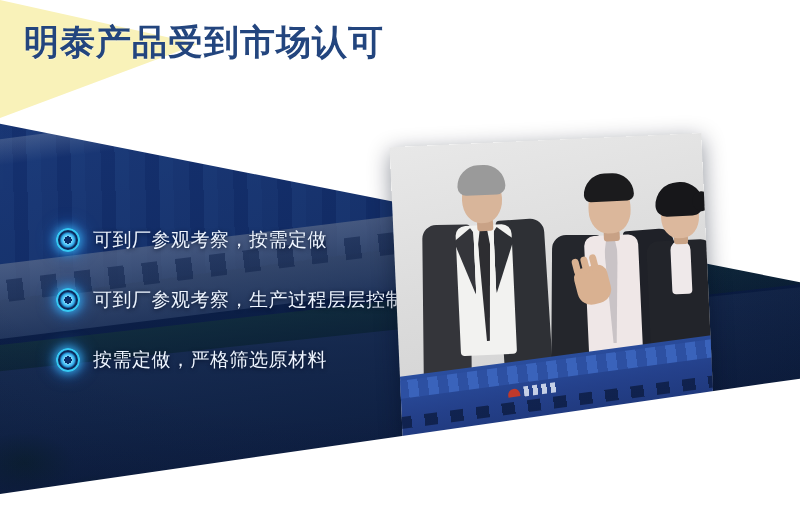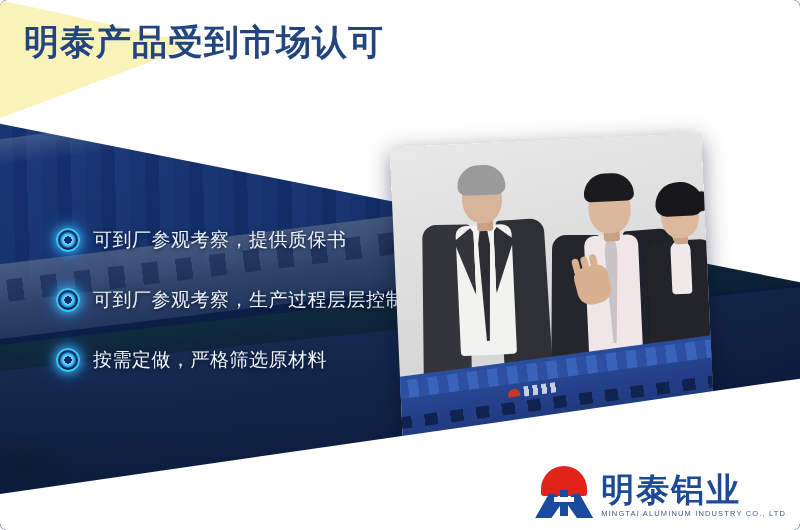--- a/index.html
+++ b/index.html
@@ -6,21 +6,20 @@
   body{
     font-family:"DejaVu Sans","Liberation Sans",sans-serif;
     background:#ffffff;
   }
   #banner{
     position:relative;
     width:800px;
     height:530px;
     overflow:hidden;
     background:#0d1f42;
-    border-radius:7px;
   }
 
   
   .bg-photo{
     position:absolute; inset:0;
     background:
       
       linear-gradient(182deg,#24407a 0%,#1b3568 12%,#16305f 20%,#122a56 34%,#0f2650 50%,#0d2148 70%,#0b1c3e 100%);
   }
   
@@ -336,21 +335,21 @@
 
   <div class="white-band"></div>
   <div class="yellow-wedge"></div>
 
   <div class="title">明泰产品受到市场认可</div>
 
   <div class="bullets">
 
     <div class="bullet-row">
       <span class="bullet-icon"></span>
-      <span class="bullet-text">可到厂参观考察，提供质保书</span>
+      <span class="bullet-text">可到厂参观考察，按需定做</span>
     </div>
 
     <div class="bullet-row">
       <span class="bullet-icon"></span>
       <span class="bullet-text">可到厂参观考察，生产过程层层控制</span>
     </div>
 
     <div class="bullet-row">
       <span class="bullet-icon"></span>
       <span class="bullet-text">按需定做，严格筛选原材料</span>
@@ -410,25 +409,14 @@
       <div class="win"></div>
       <div class="plogo">
         <span class="pl-red"></span>
         <span class="pl-txt"></span>
       </div>
     </div>
   </div>
 
   <div class="white-corner"></div>
 
-  <div class="logo">
-    <div class="logo-mark">
-      <span class="logo-sun"></span>
-      <span class="logo-mtn"></span>
-      <span class="logo-cross"></span>
-    </div>
-    <div class="logo-text">
-      <div class="logo-cn">明泰铝业</div>
-      <div class="logo-en">MINGTAI ALUMINUM INDUSTRY CO., LTD</div>
-    </div>
-  </div>
 
 </div>
 
 </body></html>

